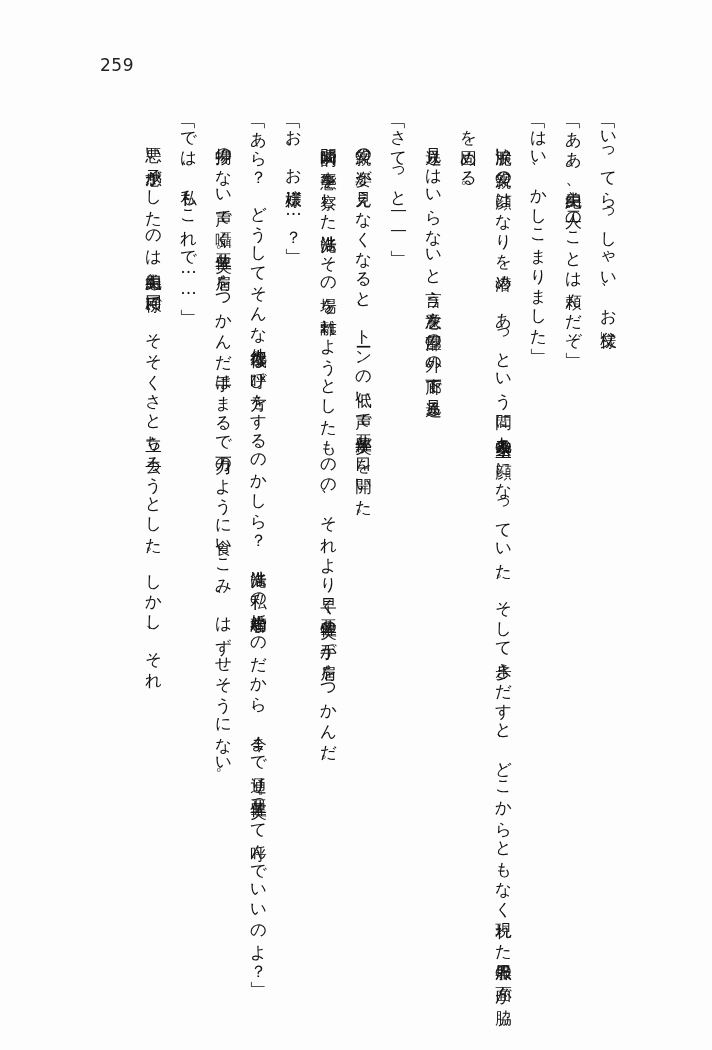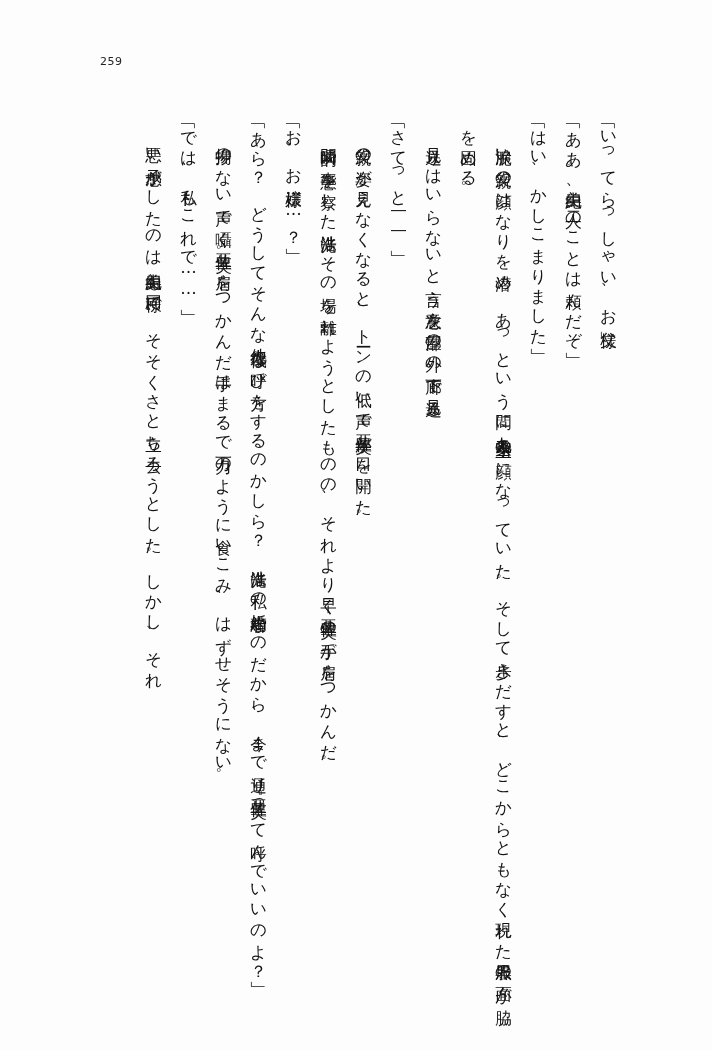--- a/index.html
+++ b/index.html
@@ -13,21 +13,21 @@
     height: 1050px;
     background: #fdfdfd;
     overflow: hidden;
     font-family: "DejaVu Serif", "Liberation Serif", serif;
     color: #1a1a1a;
   }
   .page-number {
     position: absolute;
     top: 55px;
     left: 100px;
-    font-size: 11px;
+    font-size: 17px;
     letter-spacing: 0.5px;
     color: #222;
     font-family: "DejaVu Sans", "Liberation Sans", sans-serif;
   }
   .body-text {
     position: absolute;
     top: 118px;
     right: 86px;
     height: 880px;
     width: 540px;

